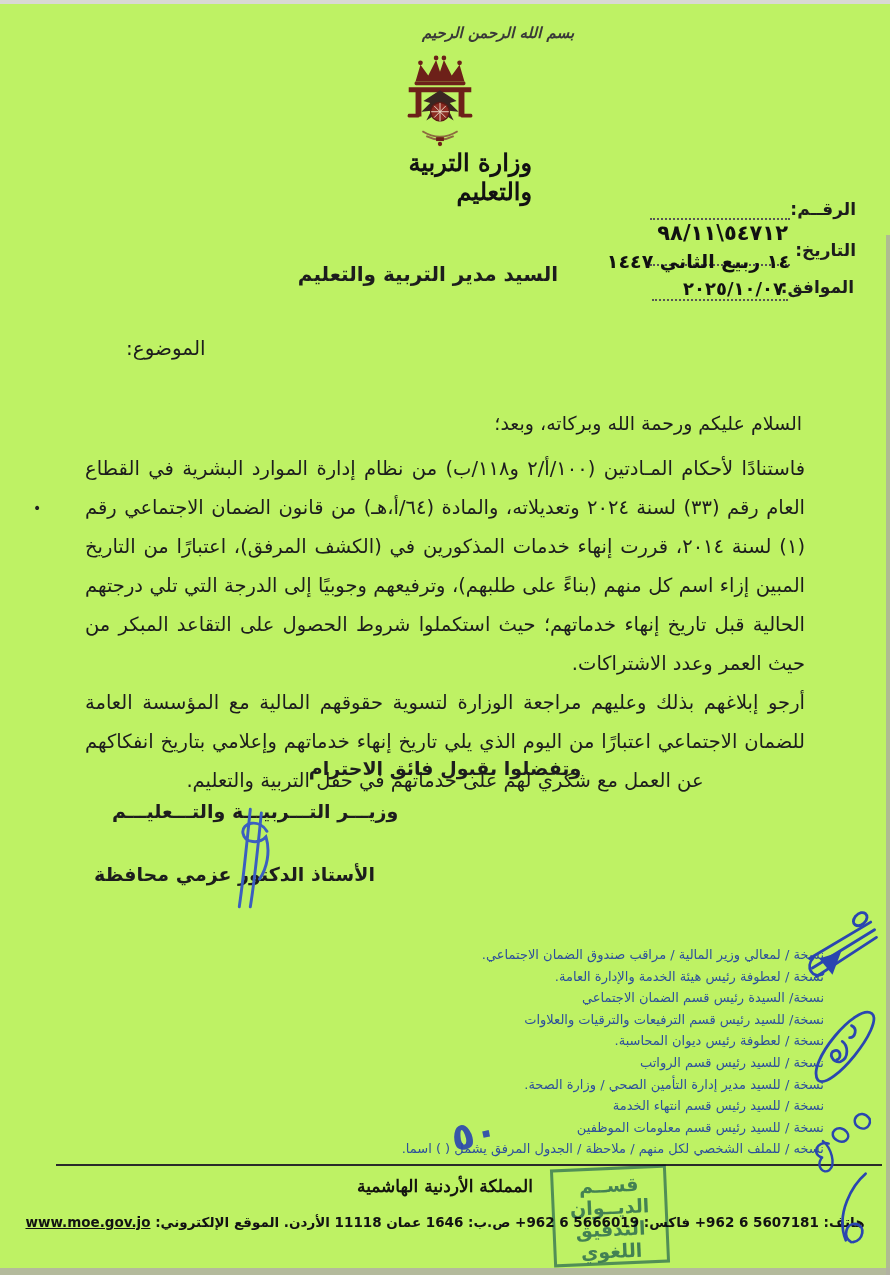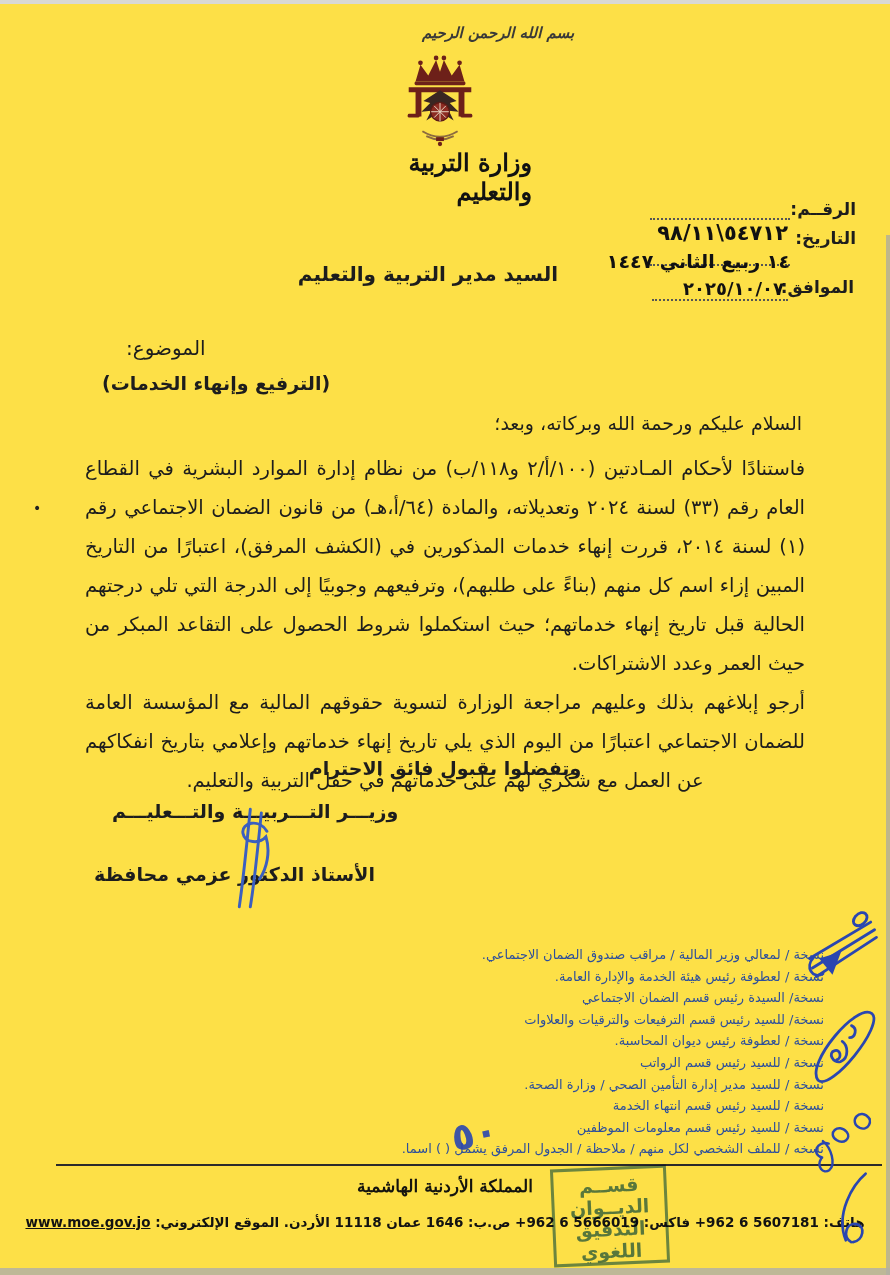--- a/index.html
+++ b/index.html
@@ -1,38 +1,38 @@
 <!DOCTYPE html>
 <html lang="ar" dir="rtl"><head>
 <meta charset="utf-8">
 <style>
   * { margin:0; padding:0; box-sizing:border-box; }
   html,body { background:#e9e9e6; }
   .page {
     position:relative; width:890px; height:1275px; margin:0 auto;
-    background:#fde047; overflow:hidden; direction:rtl;
+    background:#bef264; overflow:hidden; direction:rtl;
     font-family:"DejaVu Sans", sans-serif; color:#1d1d1d;
   }
   
   .edge-top    { position:absolute; top:0; left:0; right:0; height:4px; background:#d9d9d3; }
   .edge-right  { position:absolute; top:235px; bottom:0; right:0; width:4px; background:#a9a9a1; opacity:.75; }
   .edge-bottom { position:absolute; bottom:0; left:0; right:0; height:7px; background:#b3b0a6; opacity:.85; }
 
   
   .basmala { position:absolute; top:24px; left:398px; width:200px; text-align:center;
              font-family:"DejaVu Serif", serif; font-weight:bold; font-style:italic;
              font-size:15px; color:#3a3a38; letter-spacing:1px; }
   .crest   { position:absolute; top:52px; left:396px; }
   .ministry-callig { position:absolute; top:148px; left:352px; width:180px; text-align:right;
              font-family:"DejaVu Serif", serif; font-weight:bold; font-size:24px; color:#121212; }
 
   
   .ref-label { position:absolute; font-weight:bold; font-size:17px; }
   .lbl-num  { top:199px; right:34px; }
-  .lbl-date { top:228px; right:34px; }
+  .lbl-date { top:240px; right:34px; }
   .lbl-greg { top:277px; right:36px;margin-left:41px; }
   .ref-dots { position:absolute; border-bottom:2px dotted #555; height:1px; }
   .dots-num  { top:218px; right:100px; width:140px; }
   .dots-date { top:264px; right:100px; width:140px; }
   .dots-greg { top:299px; right:102px; width:136px; }
   .ref-value { position:absolute; font-weight:bold; color:#111; }
   .val-num  { top:221px; right:102px; font-size:21px; letter-spacing:2px; }
   .val-date { top:250px; right:100px; font-size:19px; }
   .val-greg { top:278px; right:106px; font-size:18px; letter-spacing:1px; }
 
@@ -127,21 +127,20 @@
   <div class="ref-label lbl-date">التاريخ:</div>
   <div class="ref-dots dots-date"></div>
   <div class="ref-value val-date">١٤ ربيع الثاني ١٤٤٧</div>
 
   <div class="ref-label lbl-greg">الموافق:</div>
   <div class="ref-dots dots-greg"></div>
   <div class="ref-value val-greg">٢٠٢٥/١٠/٠٧</div>
 
   <div class="addressee">السيد مدير التربية والتعليم</div>
   <div class="subject-label">الموضوع:</div>
-  <div class="subject-value">(الترفيع وإنهاء الخدمات)</div>
 
   <div class="greeting">السلام عليكم ورحمة الله وبركاته، وبعد؛</div>
   <div class="margin-bullet">•</div>
 
   <div class="body-block">
     <p>فاستنادًا لأحكام المـادتين (١٠٠/أ/٢ و١١٨/ب) من نظام إدارة الموارد البشرية في القطاع العام رقم (٣٣) لسنة ٢٠٢٤ وتعديلاته، والمادة (٦٤/أ،هـ) من قانون الضمان الاجتماعي رقم (١) لسنة ٢٠١٤، قررت إنهاء خدمات المذكورين في (الكشف المرفق)، اعتبارًا من التاريخ المبين إزاء اسم كل منهم (بناءً على طلبهم)، وترفيعهم وجوبيًا إلى الدرجة التي تلي درجتهم الحالية قبل تاريخ إنهاء خدماتهم؛ حيث استكملوا شروط الحصول على التقاعد المبكر من حيث العمر وعدد الاشتراكات.</p>
     <p class="center-last">أرجو إبلاغهم بذلك وعليهم مراجعة الوزارة لتسوية حقوقهم المالية مع المؤسسة العامة للضمان الاجتماعي اعتبارًا من اليوم الذي يلي تاريخ إنهاء خدماتهم وإعلامي بتاريخ انفكاكهم عن العمل مع شكري لهم على خدماتهم في حقل التربية والتعليم.</p>
   </div>
   <div class="closing">وتفضلوا بقبول فائق الاحترام</div>
 

